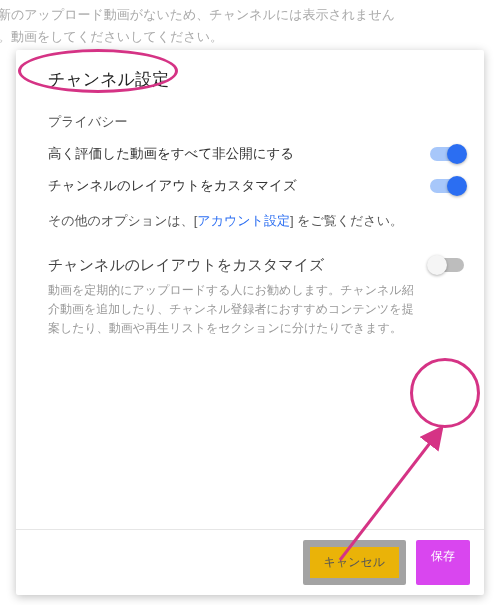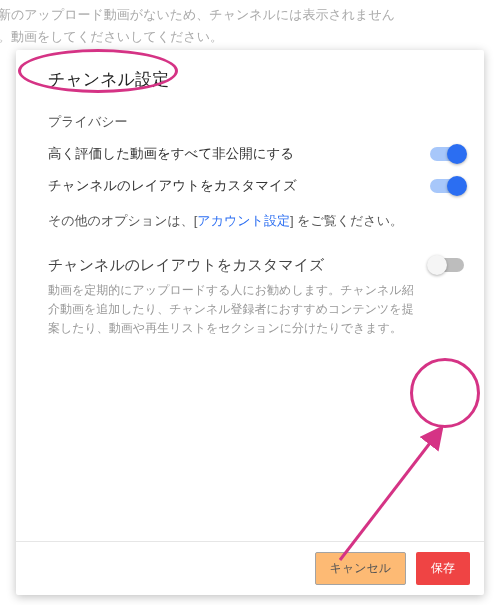--- a/index.html
+++ b/index.html
@@ -120,27 +120,27 @@
     gap: 10px;
   }
   .btn {
     font-size: 12px;
     padding: 7px 14px;
     border-radius: 2px;
     cursor: pointer;
     border: 1px solid transparent;
   }
   .btn-secondary {
-    background: #fdba74;
-    border: 1px solid #a3a3a3;
+    background: #eab308;
+    border: 7px solid #a3a3a3;
     color: #555;
     font-family: Liberation Serif, serif;
   }
   .btn-primary {
-    background: #ef4444;
+    background: #d946ef;
     color: #fff;
   }
 
   
   .anno {
     position: absolute;
     pointer-events: none;
     z-index: 10;
   }
   .circle1 {

